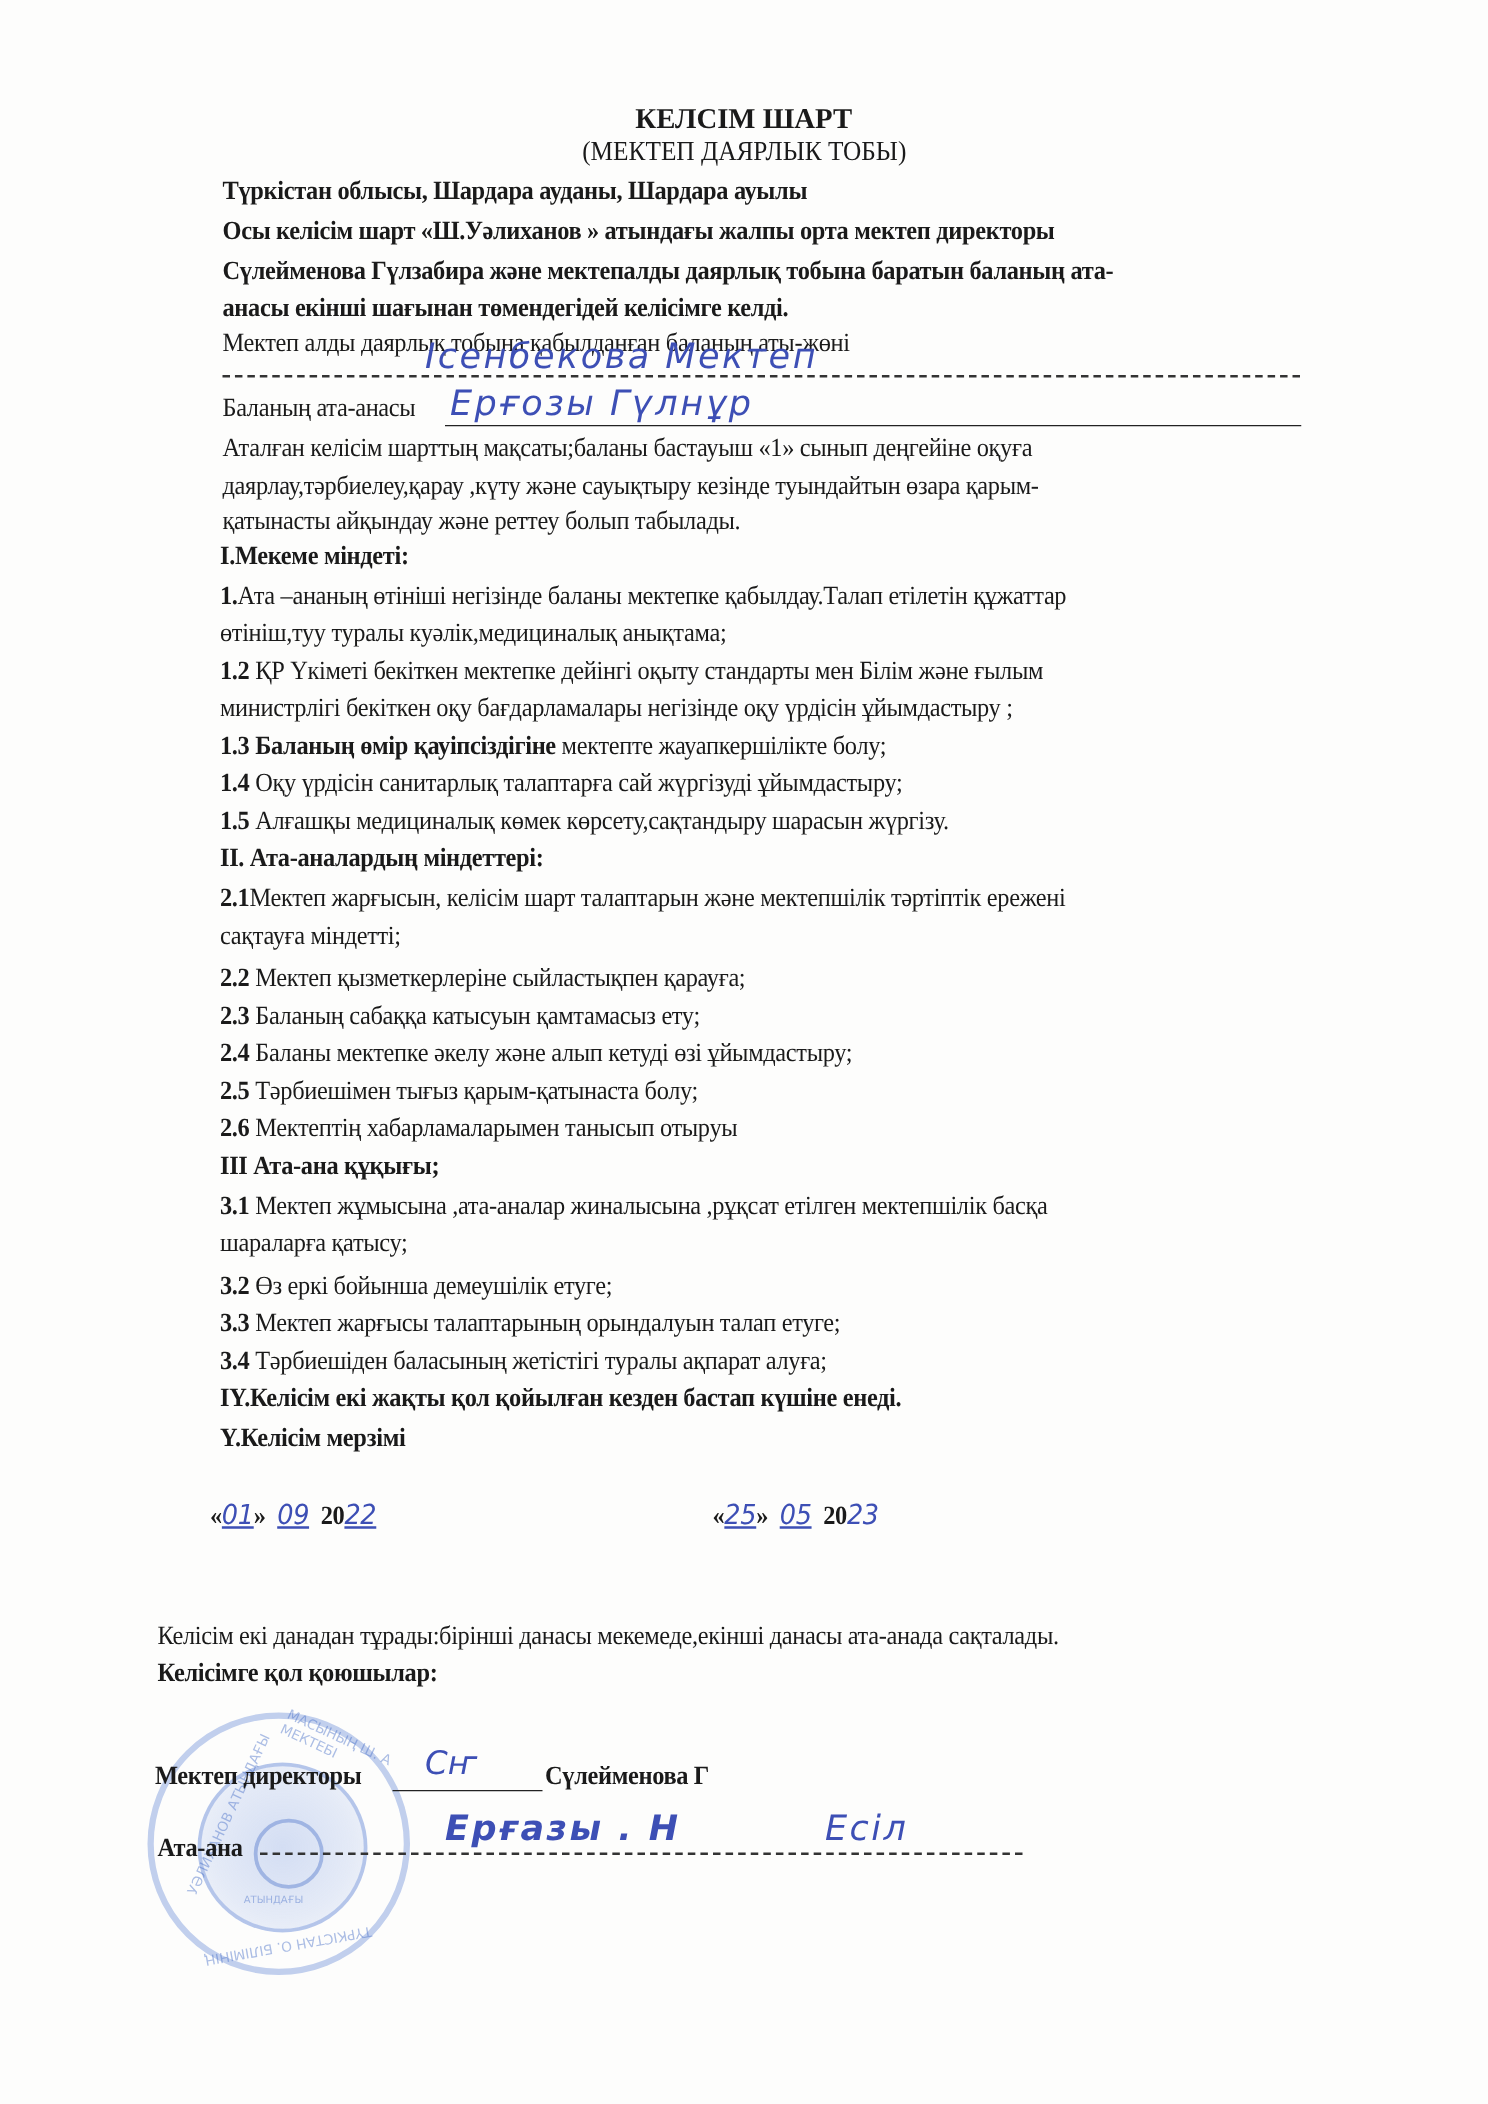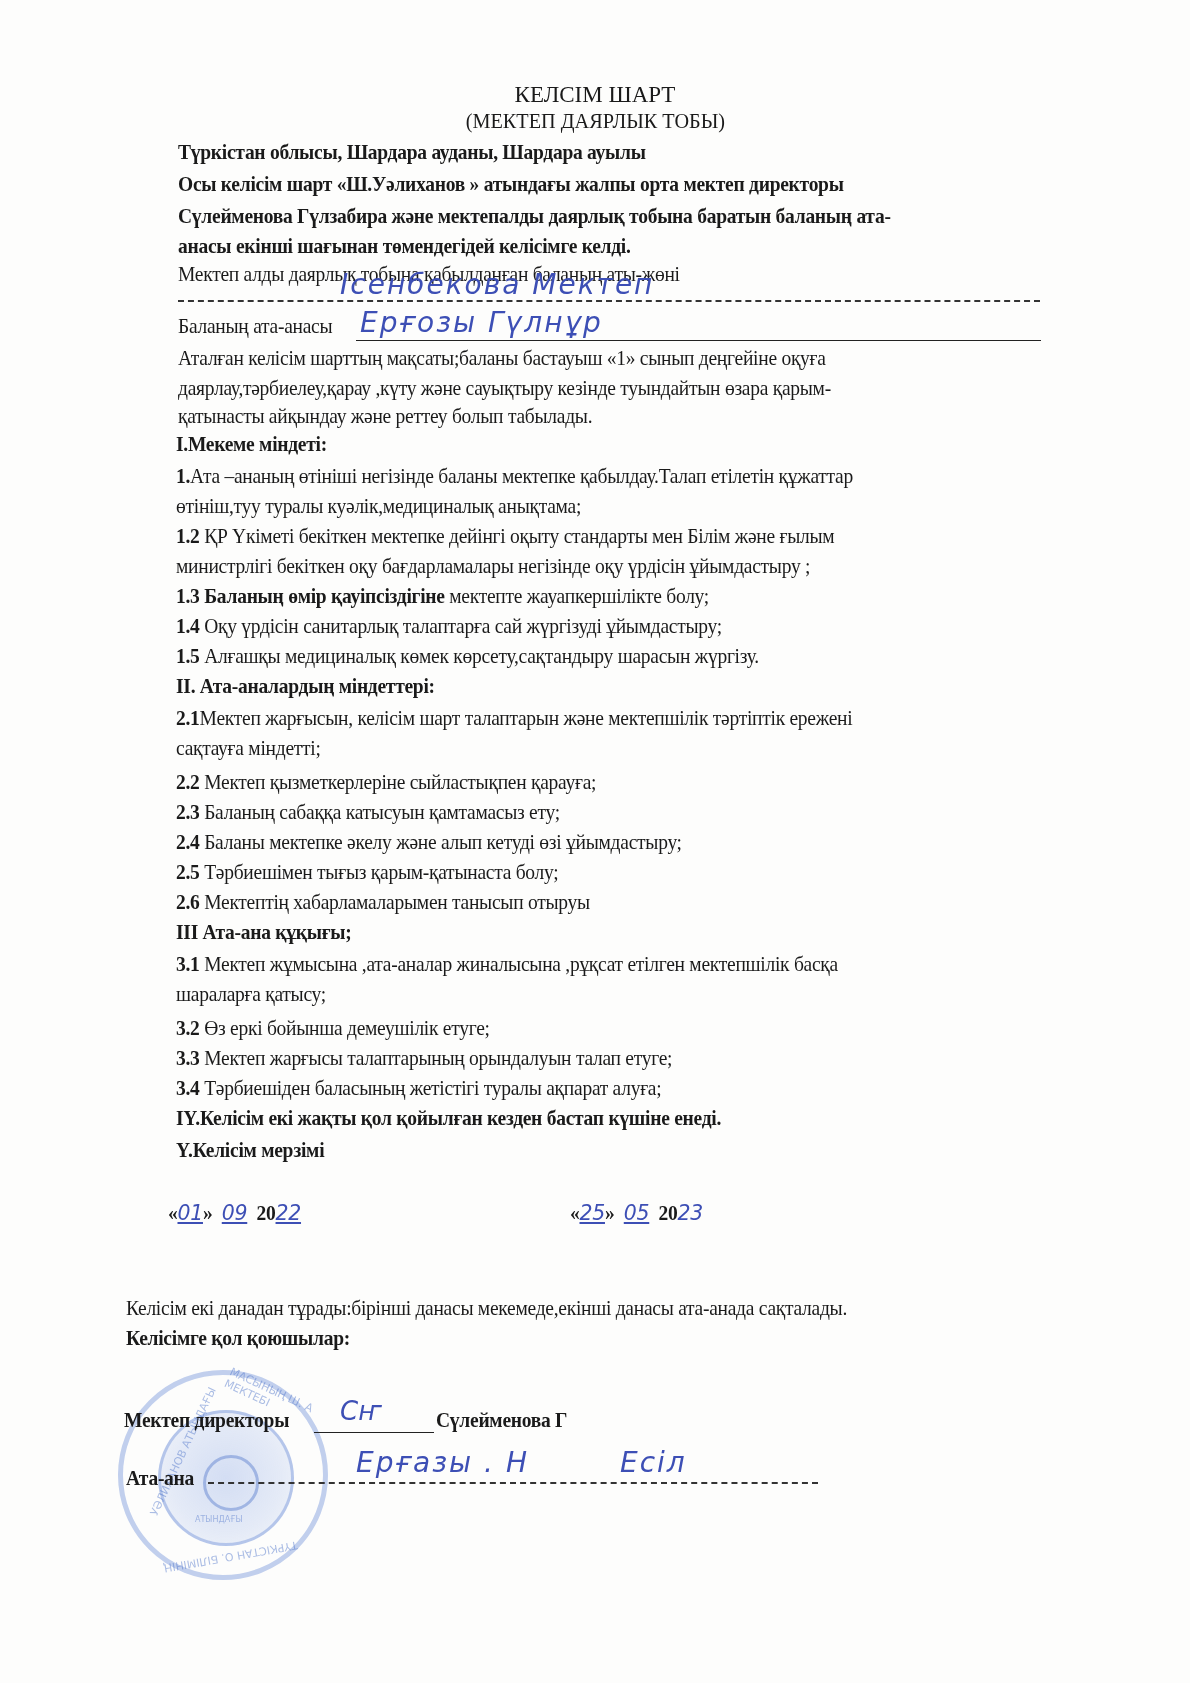--- a/index.html
+++ b/index.html
@@ -1,21 +1,21 @@
 <!DOCTYPE html>
 <html><head>
 <meta charset="utf-8">
 <style>
   html, body { margin: 0; padding: 0; background: #fdfdfc; }
   body { width: 1190px; height: 1683px; position: relative; overflow: hidden;
          font-family: "Liberation Serif", serif; color: #1a1a1a; }
   .abs { position: absolute; white-space: nowrap; }
   .t { font-size: 21px; letter-spacing: -0.3px; transform: scaleX(0.93); transform-origin: left top; }
   .b { font-weight: bold; }
-  .title { font-size: 23px; font-weight: normal; left: 0; width: 1190px; text-align: center; }
+  .title { font-size: 23px; font-weight: bold; left: 0; width: 1190px; text-align: center; }
   .subtitle { font-size: 22px; left: 0; width: 1190px; text-align: center; transform: scaleX(0.92); transform-origin: 600px top; }
   .hand { font-family: "DejaVu Sans", sans-serif; font-style: italic; color: #3d4fb5; font-size: 28px; letter-spacing: 2px; }
   .hand-sm { font-family: "DejaVu Sans", sans-serif; font-style: italic; color: #3d4fb5; font-size: 22px; }
   .dash { position: absolute; border-top: 2px dashed #333; height: 0; }
   .solid { position: absolute; border-top: 1.5px solid #222; height: 0; }
   .stamp { position: absolute; left: 118px; top: 1370px; width: 210px; height: 210px; border-radius: 50%;
            border: 5px solid rgba(80,120,210,0.35); box-sizing: border-box; }
   .stamp .inner { position: absolute; left: 35px; top: 35px; width: 130px; height: 130px; border-radius: 50%;
            border: 3px solid rgba(80,120,210,0.35); background: radial-gradient(circle, rgba(90,130,220,0.25) 0%, rgba(90,130,220,0.15) 60%, rgba(90,130,220,0.05) 100%); }
   .stamp .ring-text { position: absolute; font-family: "DejaVu Sans", sans-serif; font-size: 11px; color: rgba(70,110,200,0.45); }
@@ -91,14 +91,14 @@
   <div class="ring-text" style="left:72px; top:140px; font-size:8px;">АТЫНДАҒЫ</div>
 </div>
 
 <div class="abs t b" style="left:124px; top:1408px;">Мектеп директоры</div>
 <div class="solid" style="left:314px; top:1432px; width:120px;"></div>
 <div class="abs hand-sm" style="left:340px; top:1396px; font-size:26px;text-align:right;">Сҥ</div>
 <div class="abs t b" style="left:436px; top:1408px;">Сүлейменова Г</div>
 
 <div class="abs t b" style="left:126px; top:1466px;">Ата-ана</div>
 <div class="dash" style="left:208px; top:1482px; width:610px;"></div>
-<div class="abs hand" style="left:356px; top:1446px;">Ерғазы . Н</div>
-<div class="abs hand" style="left:620px; top:1446px;">Есіл</div>
+<div class="abs hand" style="left:356px; top:1446px;font-weight:bold;">Ерғазы . Н</div>
+<div class="abs hand" style="left:660px; top:1446px;">Есіл</div>
 
 </body></html>

